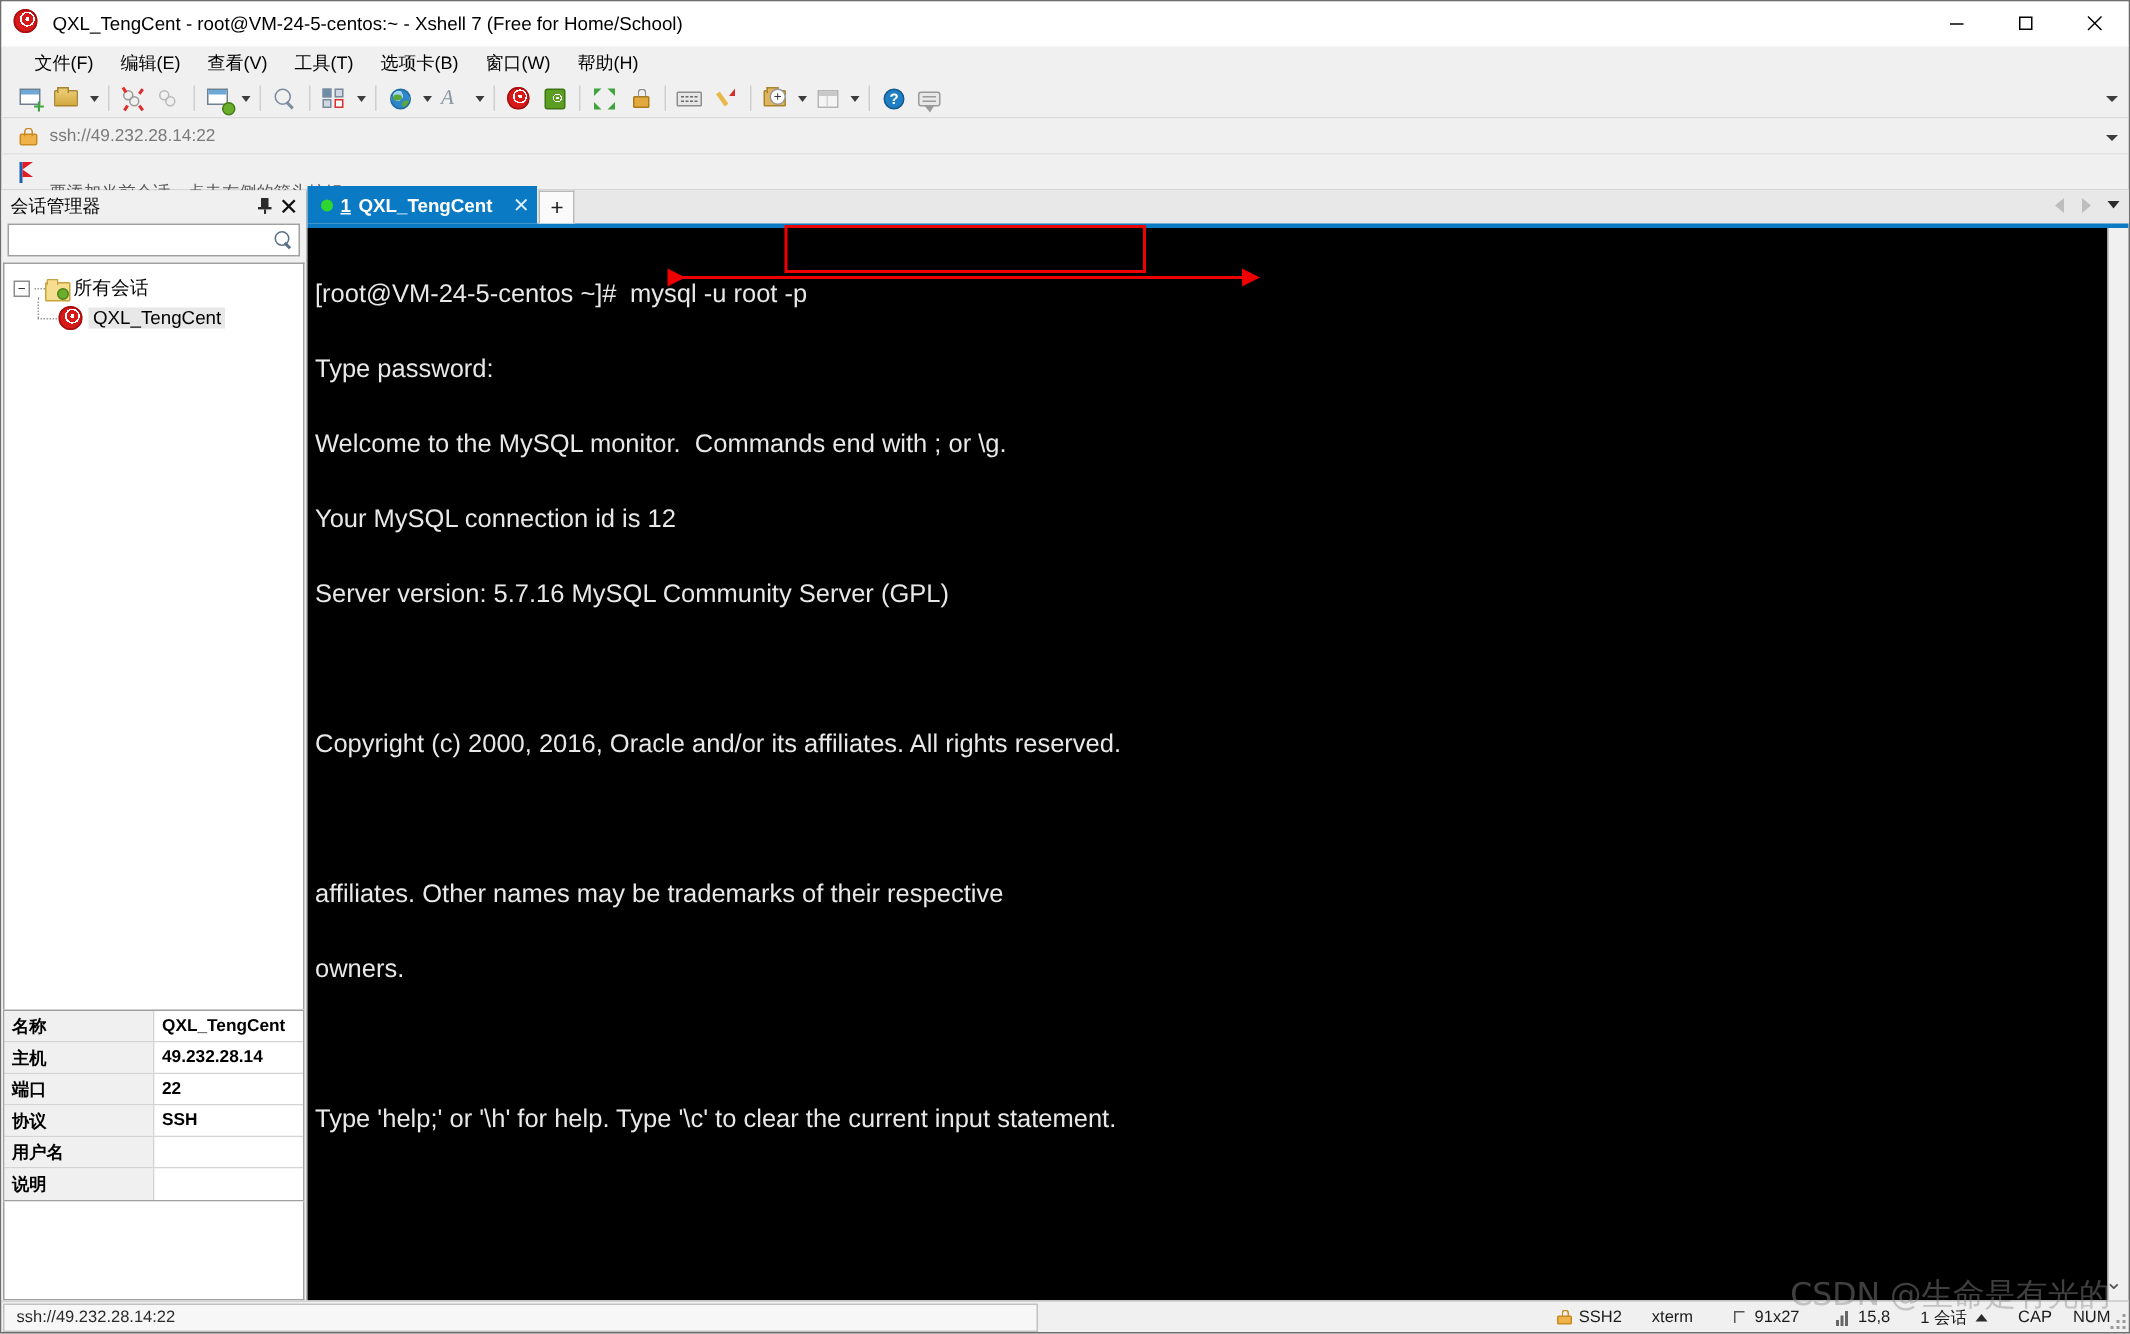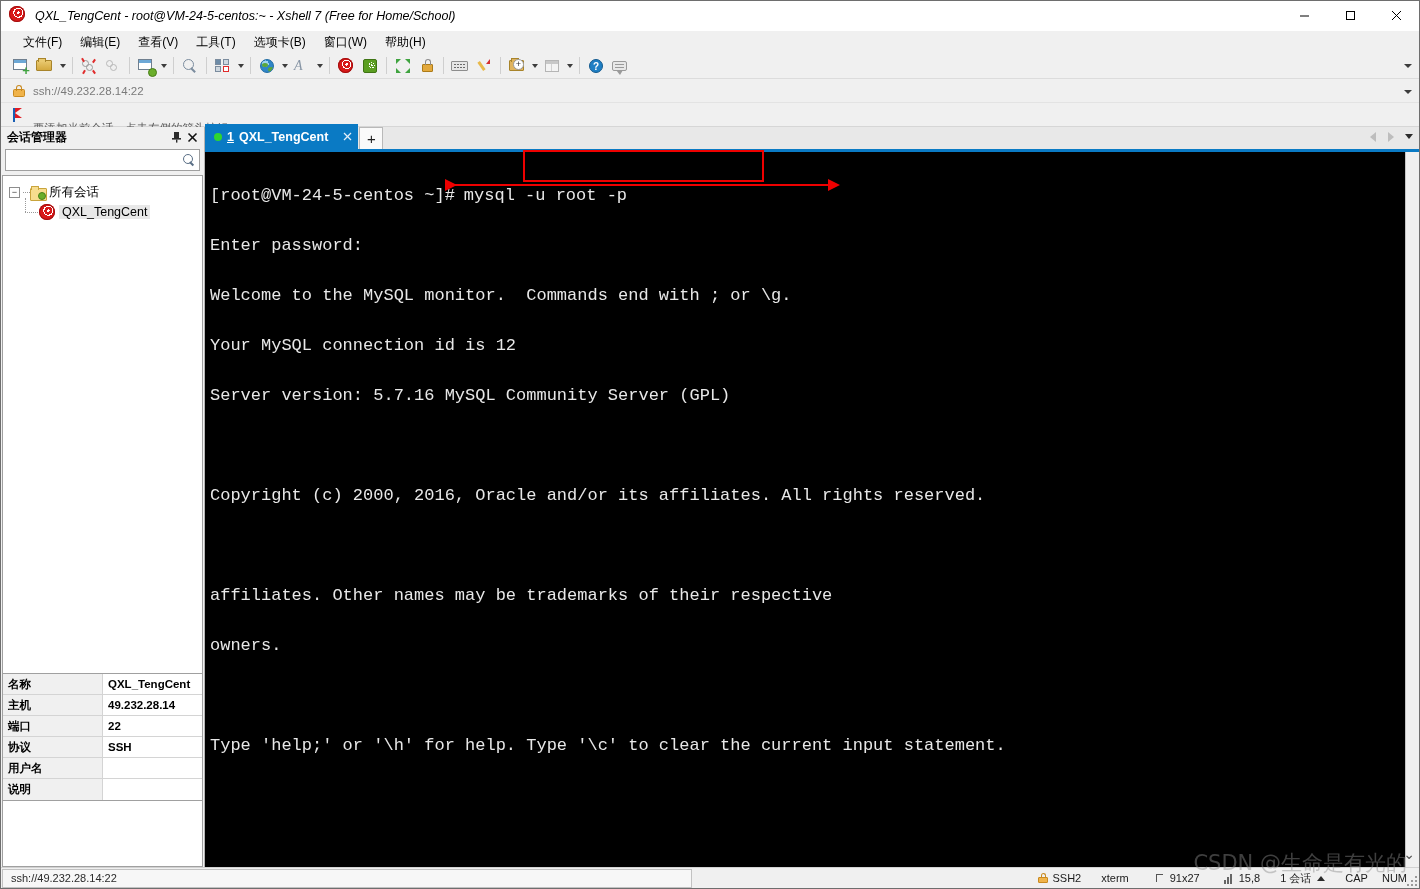--- a/index.html
+++ b/index.html
@@ -38,21 +38,20 @@
     width: 16px; height: 16px;
     border-radius: 50%;
     background:
       radial-gradient(circle at 58% 42%, #ffffff 0 10%, #d81919 10% 30%, #ffffff 30% 38%, #d81919 38% 100%);
     box-shadow: inset 0 0 0 1px #a10f0f;
   }
   .titlebar-text {
     font-size: 12.5px;
     color: #000000;
     white-space: nowrap;
-    font-style: italic;
   }
   .win-buttons {
     margin-left: auto;
     display: flex;
     height: 30px;
   }
   .win-btn {
     width: 46px; height: 30px;
     display: flex; align-items: center; justify-content: center;
     font-size: 12px; color: #000;
@@ -203,21 +202,21 @@
     border-right: 1px solid #b5b5b5;
   }
   .sm-header {
     height: 20px;
     display: flex; align-items: center;
     padding: 0 4px 0 6px;
     font-size: 12px;
     color: #000;
     background: #f0f0f0;
   }
-  .sm-header .lbl { flex: 1 1 auto; font-weight: bold; }
+  .sm-header .lbl { flex: 1 1 auto; }
   .sm-icon-btn {
     width: 16px; height: 16px;
     display: flex; align-items: center; justify-content: center;
     font-size: 11px; color: #1a1a1a;
   }
   .search-row {
     height: 22px;
     margin: 2px 4px 4px 4px;
     background: #ffffff;
     border: 1px solid #a0a0a0;
@@ -463,21 +462,21 @@
   .term-wrap {
     flex: 1 1 auto;
     position: relative;
     background: #000000;
     min-height: 0;
     display: flex;
   }
   .terminal {
     flex: 1 1 auto;
     padding: 6px 0 0 5px;
-    font-family: Liberation Mono, monospace;
+    font-family: Liberation Sans, sans-serif;
     font-size: 17px;
     line-height: 25px;
     color: #e8e8e8;
     white-space: pre;
     overflow: hidden;
     position: relative;
     letter-spacing: 0px;
   }
   .tline { height: 25px; }
   .term-scroll {
@@ -1139,21 +1138,21 @@
         <div class="tabstrip-right">
           <span class="nav-arrow left"></span>
           <span class="nav-arrow right"></span>
           <span class="tab-menu"></span>
         </div>
       </div>
 
       <div class="term-wrap">
         <div class="terminal">
 <div class="tline"><span>[root@VM-24-5-centos ~]#</span><span style="margin-left:9px">mysql -u root -p</span></div>
-<div class="tline"><span>Enter password:</span></div>
+<div class="tline"><span>Type password:</span></div>
 <div class="tline"><span>Welcome to the MySQL monitor.  Commands end with ; or \g.</span></div>
 <div class="tline"><span>Your MySQL connection id is 12</span></div>
 <div class="tline"><span>Server version: 5.7.16 MySQL Community Server (GPL)</span></div>
 <div class="tline"><span></span></div>
 <div class="tline"><span>Copyright (c) 2000, 2016, Oracle and/or its affiliates. All rights reserved.</span></div>
 <div class="tline"><span></span></div>
 <div class="tline"><span>affiliates. Other names may be trademarks of their respective</span></div>
 <div class="tline"><span>owners.</span></div>
 <div class="tline"><span></span></div>
 <div class="tline"><span>Type 'help;' or '\h' for help. Type '\c' to clear the current input statement.</span></div>

